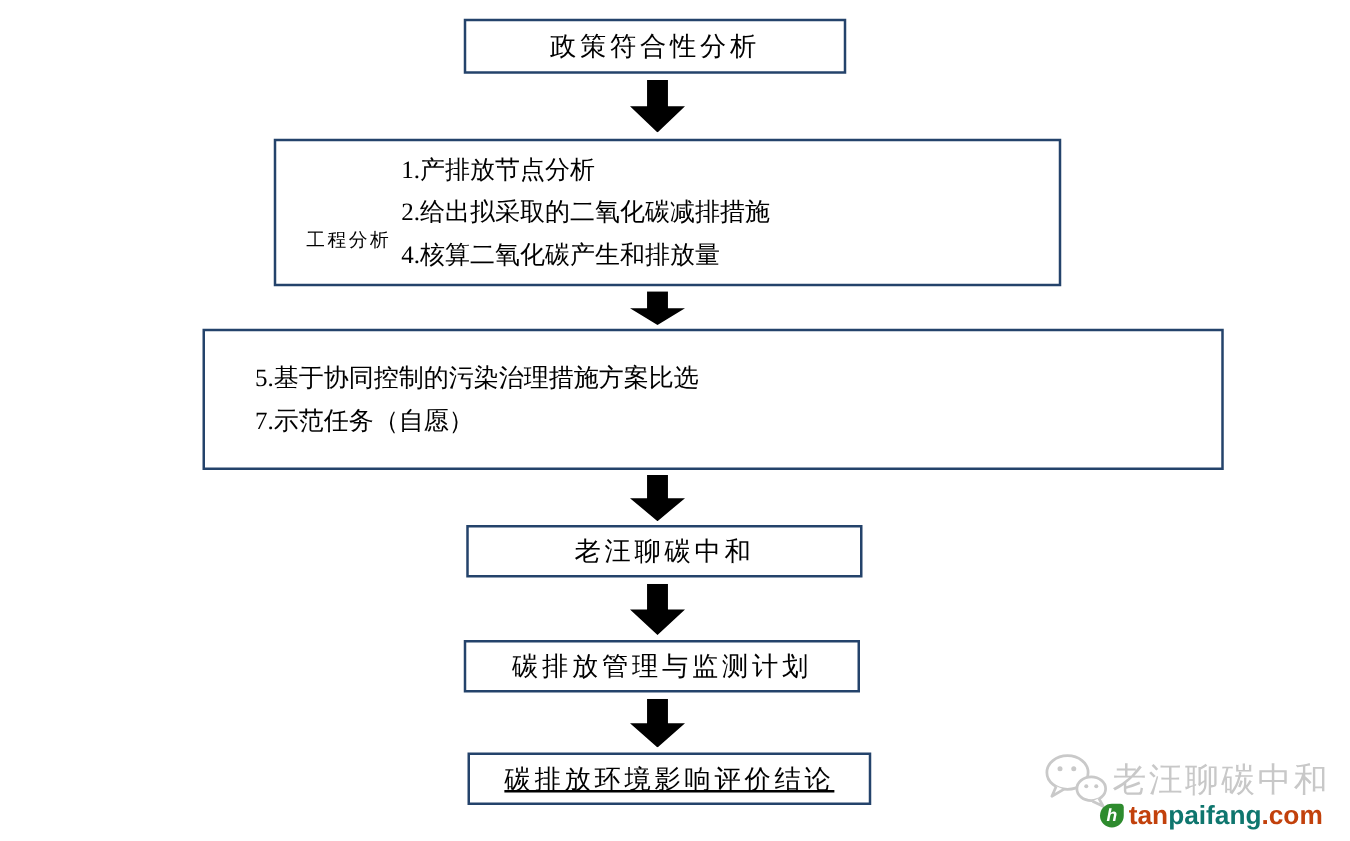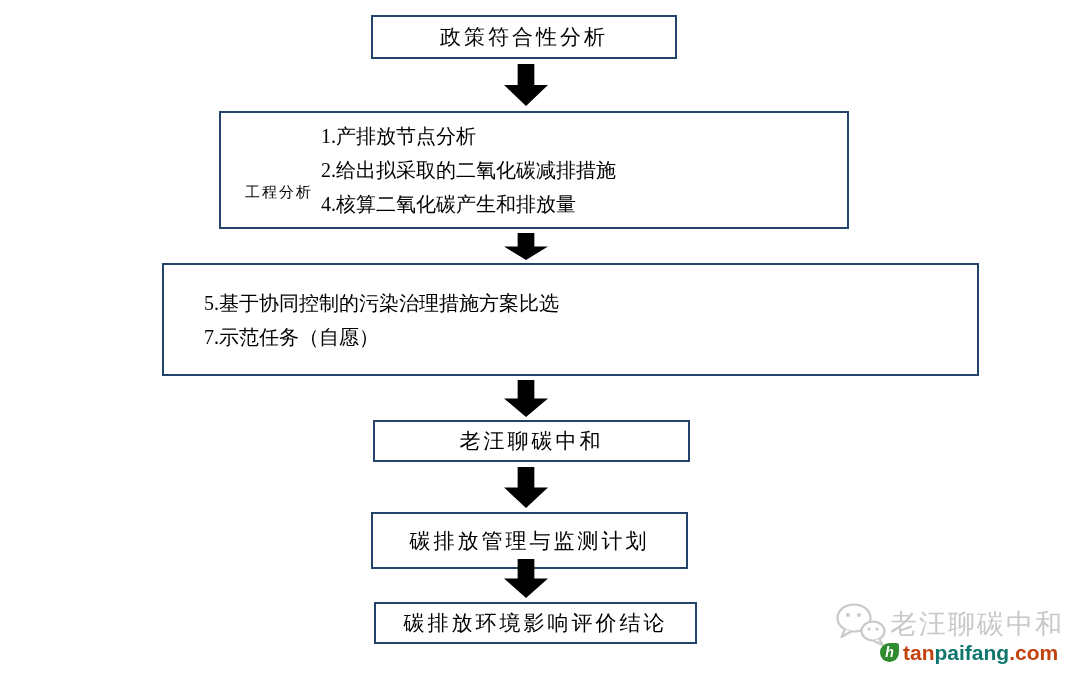--- a/index.html
+++ b/index.html
@@ -127,27 +127,27 @@
   </div>
 
   <div class="down-arrow" style="left:504px; top:380px; width:44px; height:37px;"></div>
 
   <div class="fbox center-label" style="left:373px; top:420px; width:317px; height:42px;">
     <span>老汪聊碳中和</span>
   </div>
 
   <div class="down-arrow" style="left:504px; top:467px; width:44px; height:41px;"></div>
 
-  <div class="fbox center-label" style="left:371px; top:512px; width:317px; height:57px;">
+  <div class="fbox center-label" style="left:371px; top:512px; width:317px; height:42px;">
     <span>碳排放管理与监测计划</span>
   </div>
 
   <div class="down-arrow" style="left:504px; top:559px; width:44px; height:39px;"></div>
 
-  <div class="fbox center-label" style="left:374px; top:602px; width:323px; height:42px;">
+  <div class="fbox center-label" style="left:374px; top:602px; width:323px; height:42px;text-decoration:underline;">
     <span>碳排放环境影响评价结论</span>
   </div>
 
   <svg class="wm-wechat" viewBox="0 0 54 46">
     <g fill="none" stroke="#c9c9c9" stroke-width="2.2">
       <ellipse cx="20" cy="16" rx="16.5" ry="13.5"></ellipse>
       <path d="M11 27 L7.5 35 L17 29.5" fill="#ffffff" stroke-linejoin="round"></path>
       <ellipse cx="39" cy="29" rx="11.5" ry="9.5" fill="#ffffff"></ellipse>
       <path d="M45 36.5 L48.5 43 L40 39" fill="#ffffff" stroke-linejoin="round"></path>
     </g>

